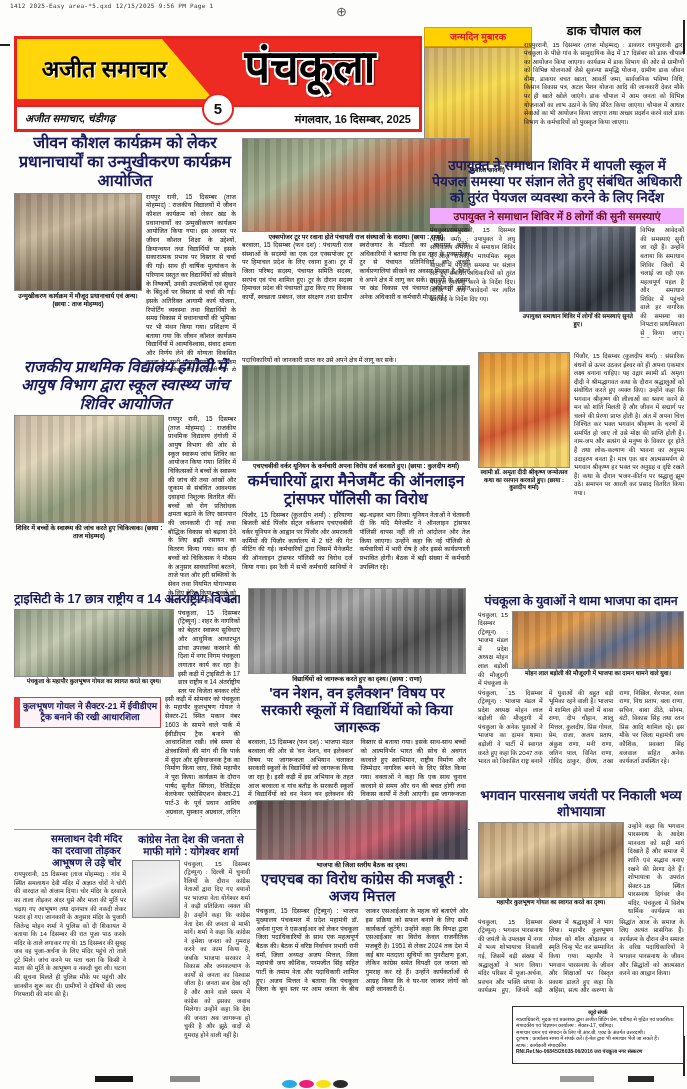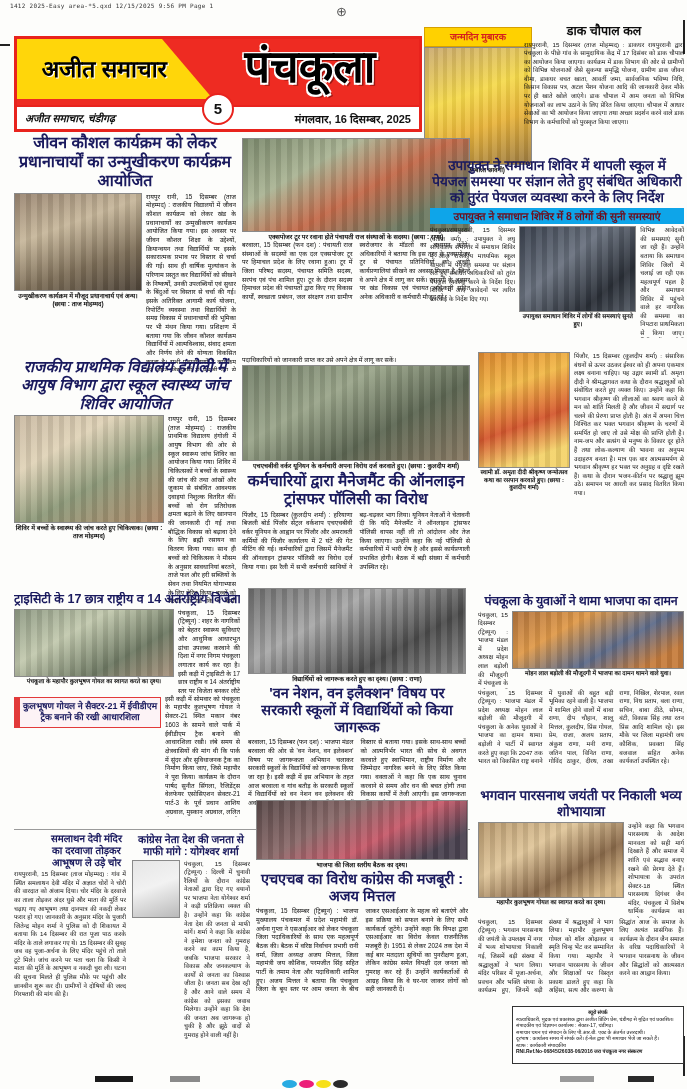--- a/index.html
+++ b/index.html
@@ -47,21 +47,21 @@
   .phF{background-color:#e09a3a;background-image:repeating-linear-gradient(90deg,rgba(0,0,0,.08) 0 5px,rgba(255,255,255,.06) 5px 11px),linear-gradient(160deg,#e0892f,#f2b948 30%,#d4572e 60%,#f4d36a 85%);}
   .phG{background-color:#9aa58c;background-image:repeating-linear-gradient(90deg,rgba(0,0,0,.08) 0 5px,rgba(255,255,255,.06) 5px 11px),linear-gradient(150deg,#8f9a84,#c2c9ae 35%,#6f7a64 70%,#a8937e);}
   .phH{background-color:#808080;background-image:repeating-linear-gradient(90deg,rgba(0,0,0,.1) 0 5px,rgba(255,255,255,.07) 5px 11px),linear-gradient(150deg,#6e6e6e,#a8a8a8 35%,#4c4c4c 70%,#8a8a8a);}
   .phI{background-color:#c08a4c;background-image:repeating-linear-gradient(90deg,rgba(0,0,0,.08) 0 5px,rgba(255,255,255,.06) 5px 11px),linear-gradient(150deg,#b5763f,#e09a4a 30%,#5d6b8a 60%,#c77d3d 85%);}
   .phJ{background-color:#d5d5d5;background-image:linear-gradient(160deg,#e6e6e6,#f2f2f2 45%,#b9b9b9);}
   .phK{background-color:#7a5a60;background-image:repeating-linear-gradient(90deg,rgba(0,0,0,.08) 0 5px,rgba(255,255,255,.06) 5px 11px),linear-gradient(150deg,#5a4a4a,#8a6a6a 35%,#c75a6a 60%,#4a4250 85%);}
   .phL{background-color:#c0a070;background-image:repeating-linear-gradient(90deg,rgba(0,0,0,.08) 0 5px,rgba(255,255,255,.06) 5px 11px),linear-gradient(150deg,#b99a6f,#e0c69a 35%,#8a6a4a 65%,#d6b684 90%);}
   .phM{background-color:#e8c256;background-image:repeating-linear-gradient(90deg,rgba(0,0,0,.06) 0 4px,rgba(255,255,255,.08) 4px 9px),linear-gradient(160deg,#caa96f,#f5d94a 40%,#e8b33a 65%,#9a7a42);}
   
   .bday-head{background:#ffd100;color:#d6201c;font-weight:bold;font-size:9.5px;text-align:center;line-height:18px;border:1px solid #d6a000;}
-  .pinkband{background:#0ea5e9;color:#6d0f1e;font-weight:bold;font-size:10.5px;text-align:center;padding:2px 1px;margin:2px 0;line-height:1.2;}
+  .pinkband{background:#f0abfc;color:#6d0f1e;font-weight:bold;font-size:10.5px;text-align:center;padding:2px 1px;margin:2px 0;line-height:1.2;}
   .pinkbox{border:1.5px solid #e23a3a;border-left:6px solid #e23a3a;background:#fdf3f6;color:#1a1a5e;
            font-weight:bold;font-size:9px;text-align:center;line-height:1.3;padding:3px 2px;}
   .imprint{border:1.5px solid #333;background:#fff;padding:2px 3px;box-sizing:border-box;}
   .imprint div{font-size:5px;line-height:1.3;white-space:nowrap;overflow:hidden;}
   .imprint .ttl{text-align:center;font-weight:bold;}
   .imprint .last{font-weight:bold;}
   .flexrow{display:flex;gap:4px;}
   .rule{background:#9a9a9a;}
   .mark{position:absolute;}
   .dot{display:inline-block;width:15px;height:8px;border-radius:50%;margin-right:2px;vertical-align:middle;}

